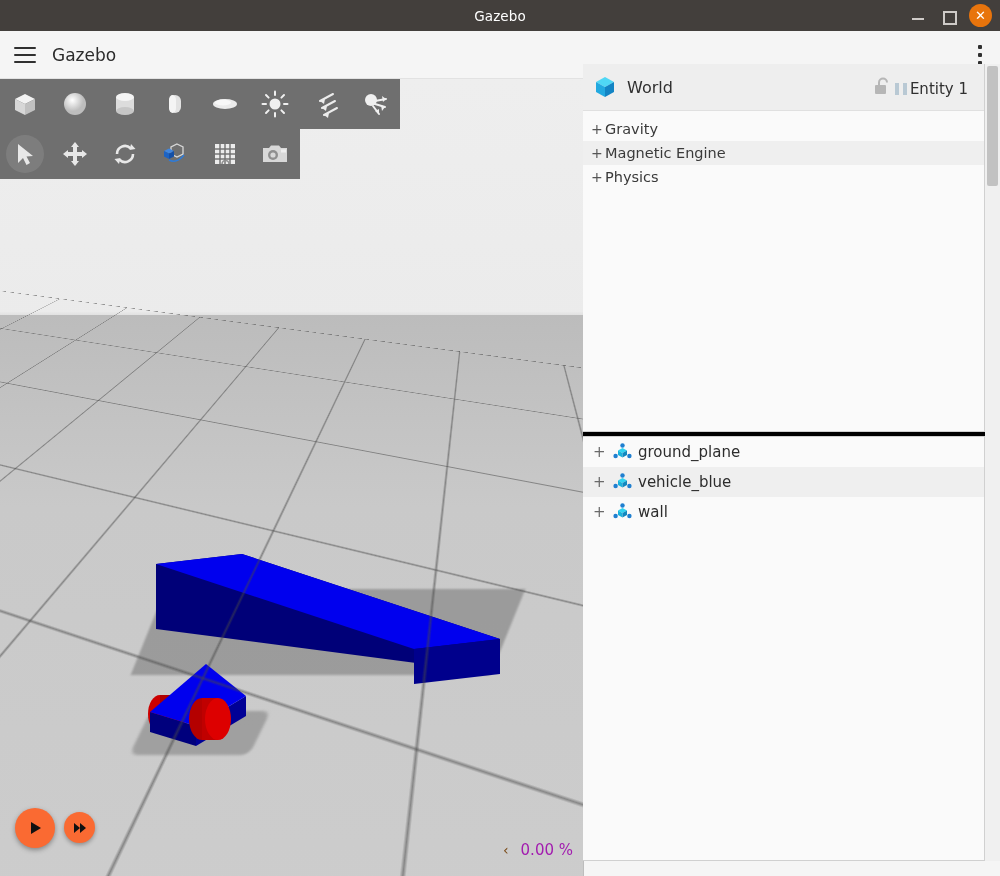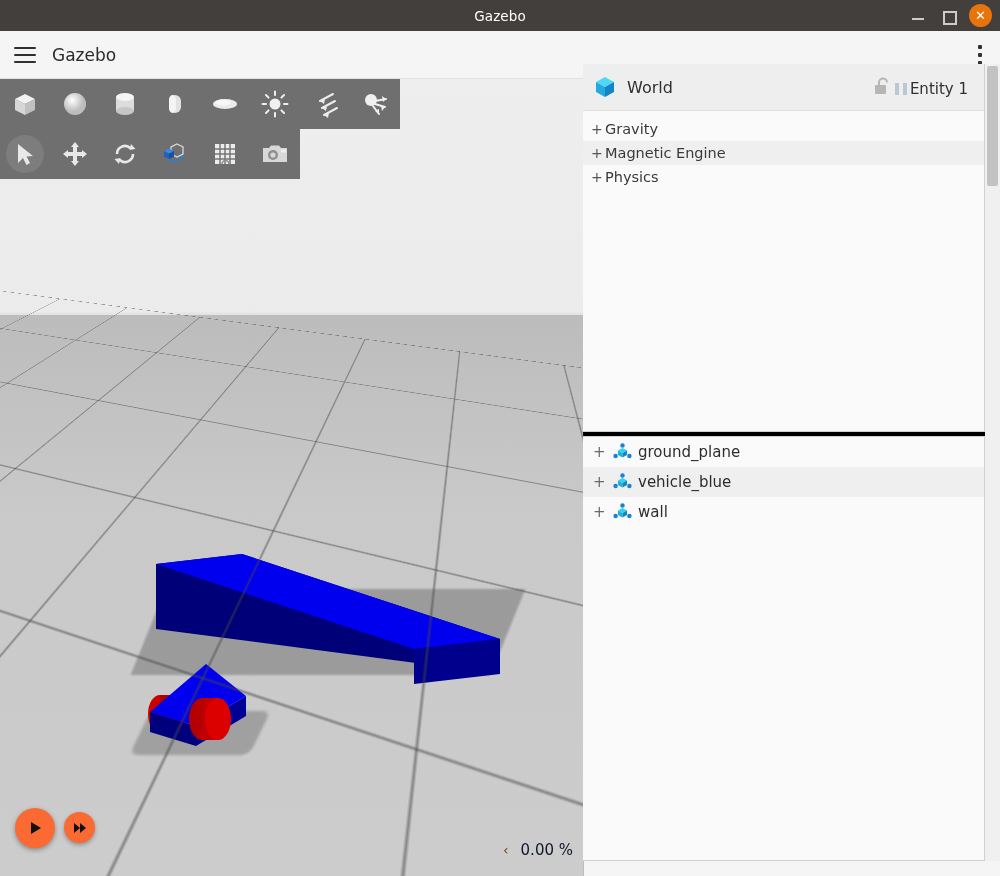--- a/index.html
+++ b/index.html
@@ -127,21 +127,21 @@
   }
   .step-btn {
     position: absolute; left: 64px; bottom: 33px; width: 31px; height: 31px;
     border-radius: 50%; background: #fa6a32; display: flex; align-items: center;
     justify-content: center; box-shadow: 0 2px 4px rgba(0,0,0,.3);
   }
   .pct-box {
     position: absolute; right: 10px; bottom: 17px; display: flex; align-items: center; gap: 12px;
   }
   .pct-chevron { color: #7a4a16; font-size: 14px; }
-  .pct-text { color: #0f172a; font-size: 15px; }
+  .pct-text { color: #a21caf; font-size: 15px; }
 
   
   .right {
     position: absolute; left: 583px; top: 64px; width: 417px; height: 797px;
     background: #000000;
   }
   .inspector {
     position: absolute; left: 0; top: 0; width: 402px; height: 368px;
     background: #fafafa; border: 1px solid #d0d0d0; border-left: none; border-top: none;
   }

